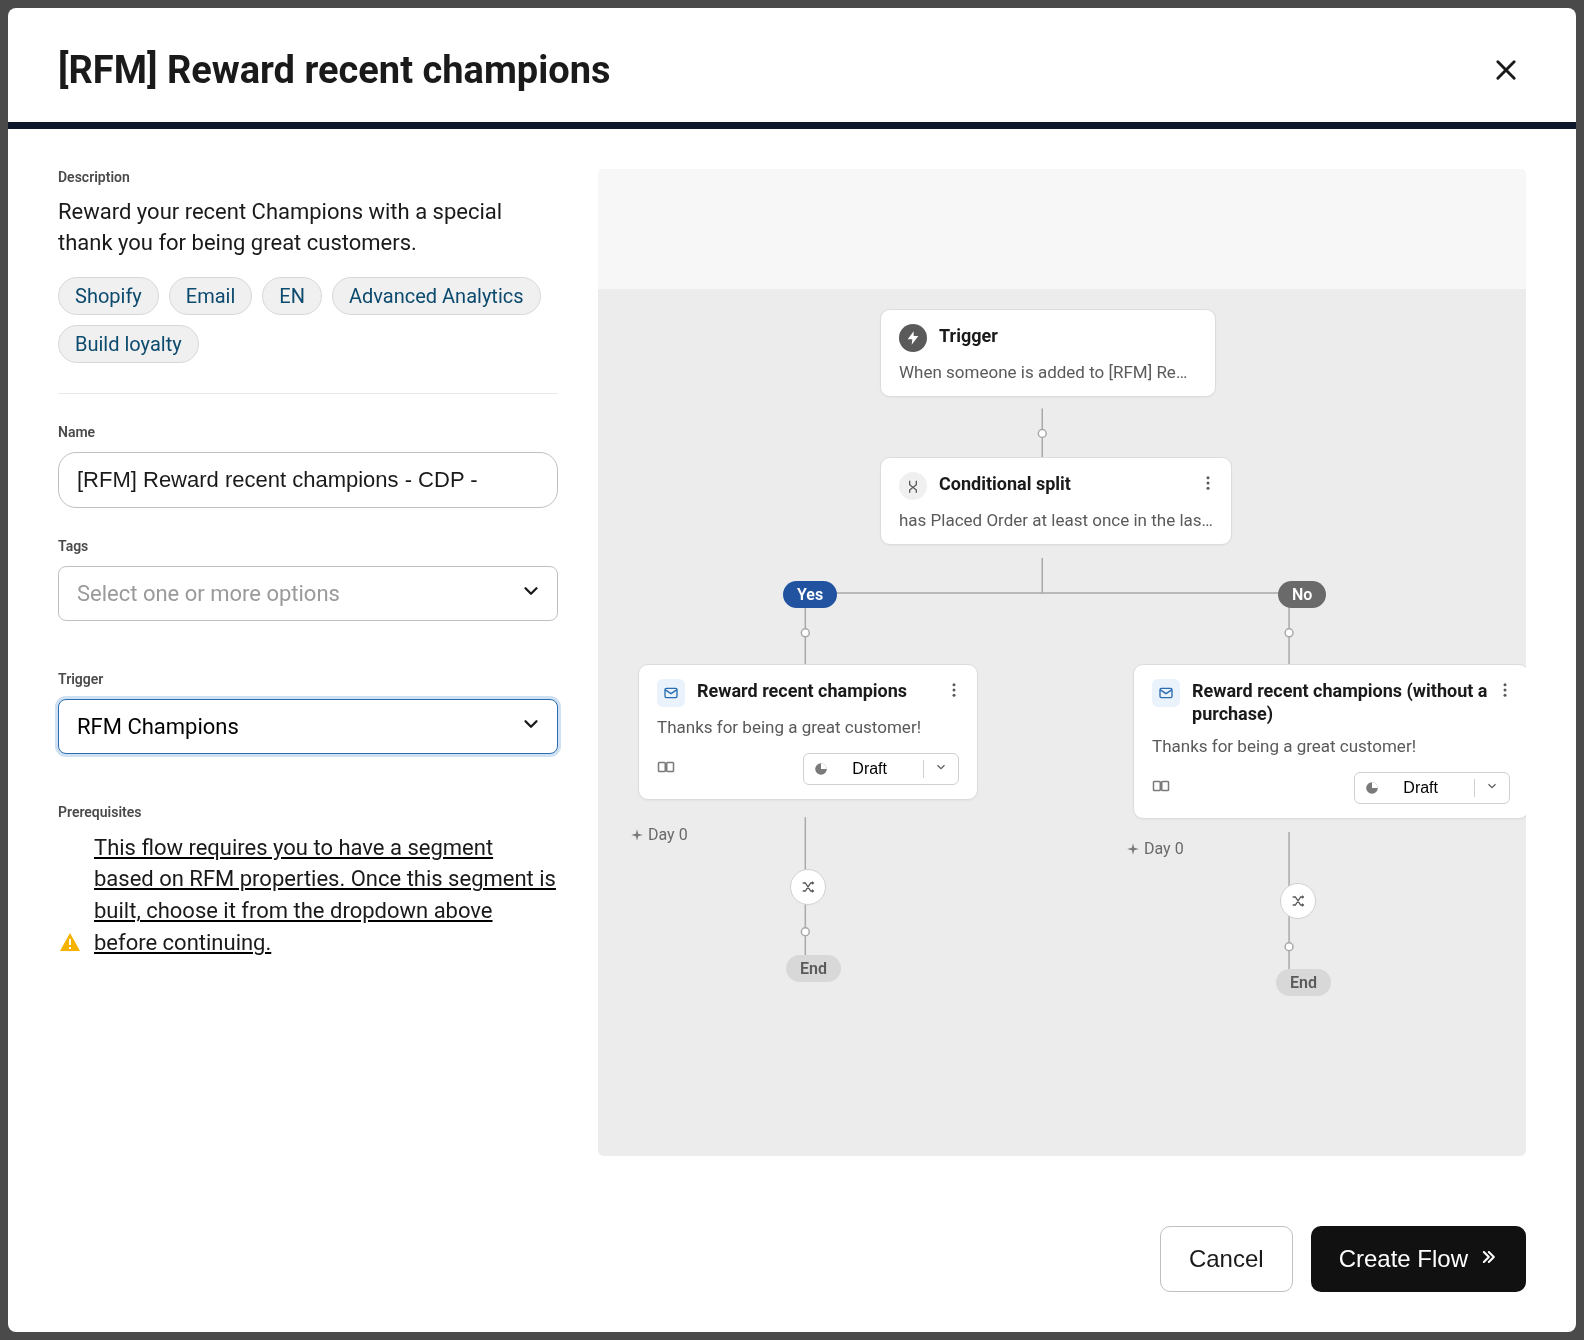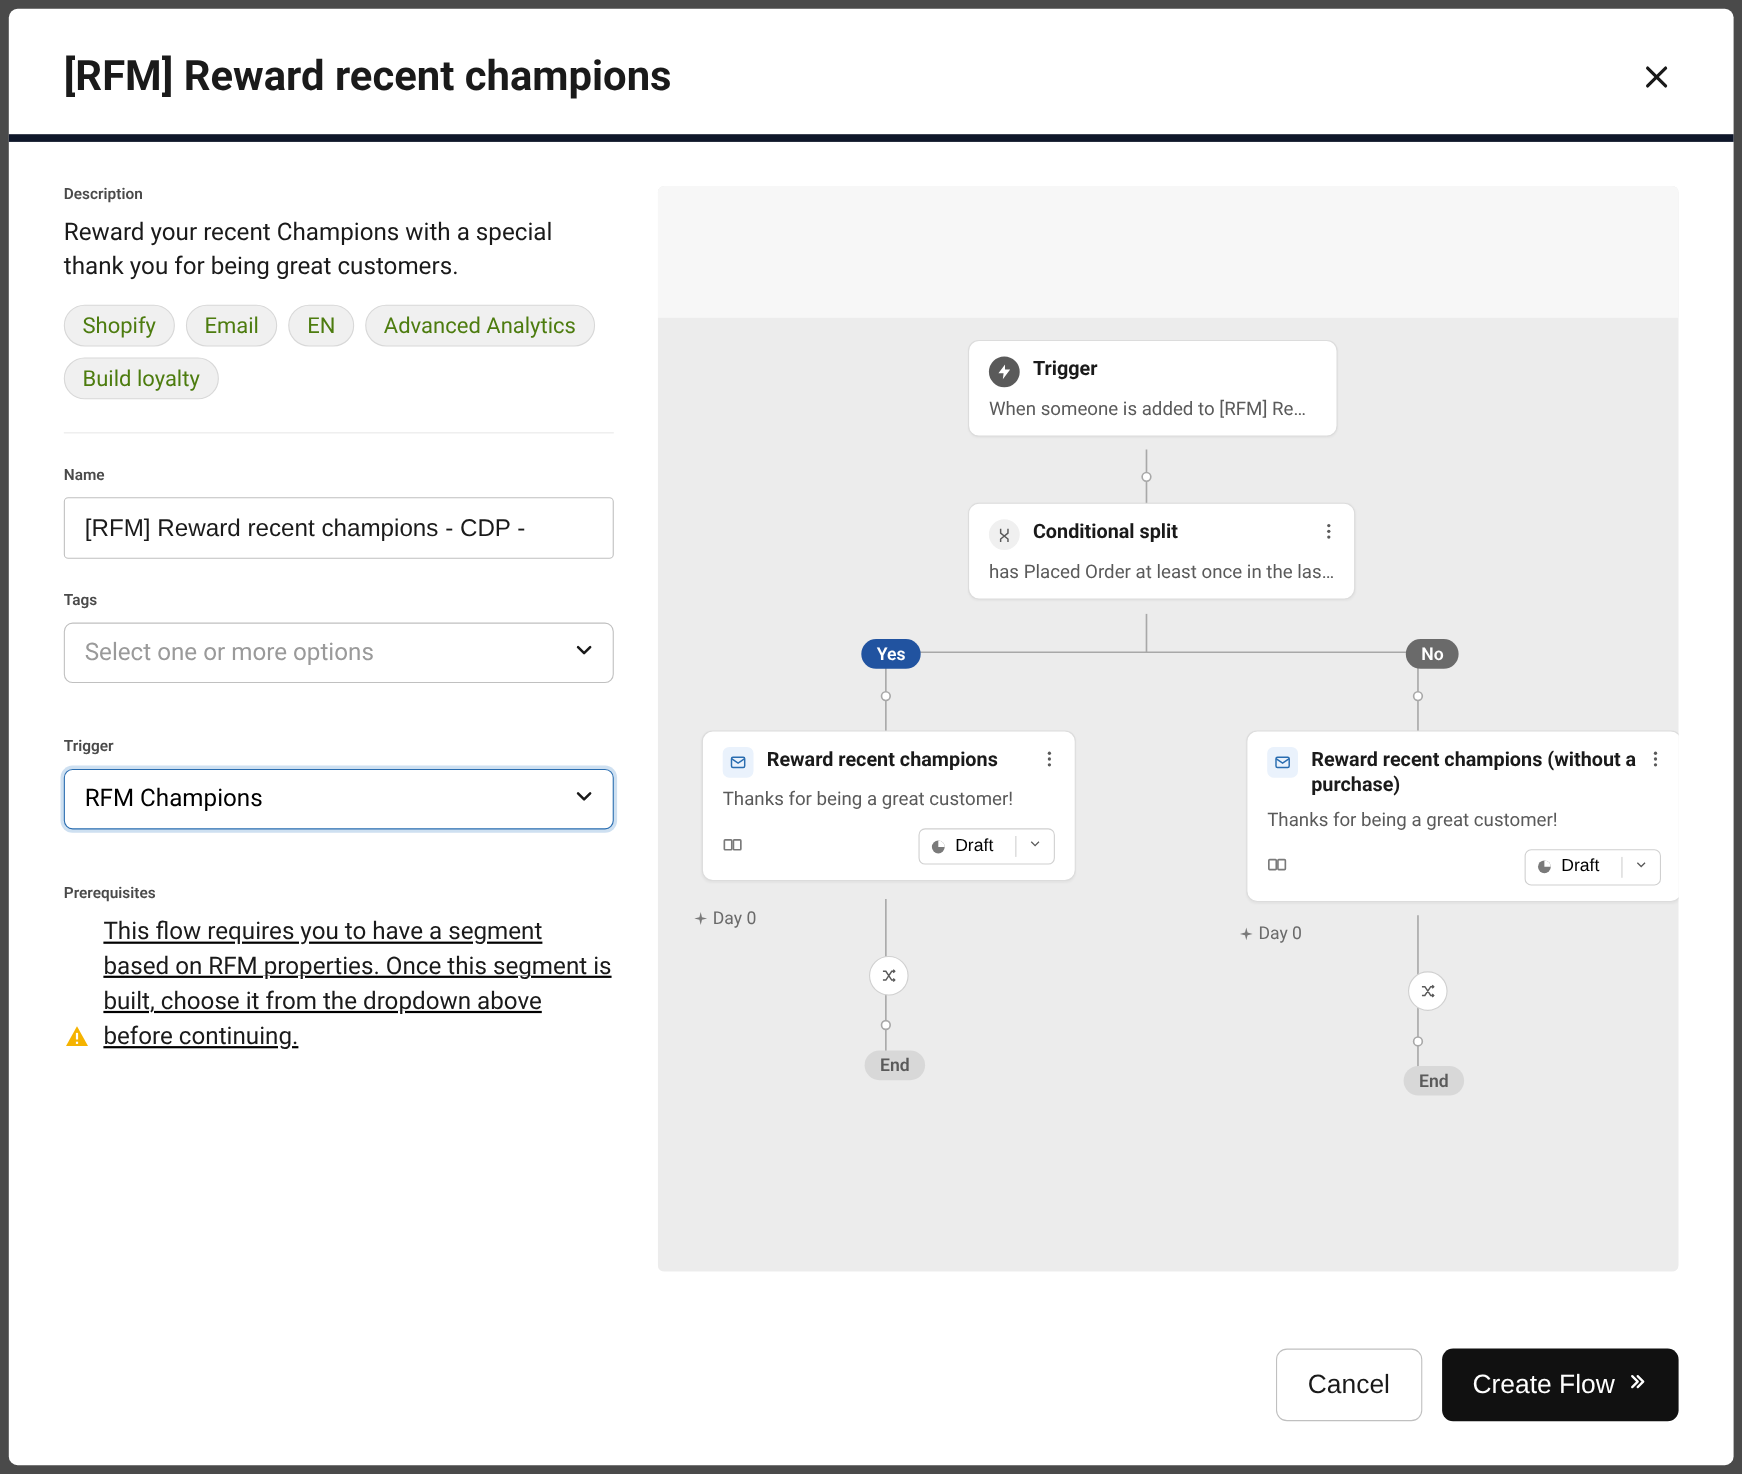--- a/index.html
+++ b/index.html
@@ -80,27 +80,27 @@
       gap: 10px;
       padding-bottom: 30px;
       border-bottom: 1px solid #e8e8e8;
     }
     .tag-chip {
       padding: 6px 16px;
       background: #f0f0f0;
       border: 1px solid #d8d8d8;
       border-radius: 20px;
       font-size: 20px;
-      color: #4d7c0f;
+      color: #0c4a6e;
     }
     .text-input {
       width: 100%;
       padding: 14px 18px;
       border: 1px solid #c0c0c0;
-      border-radius: 4px;
+      border-radius: 18px;
       font-size: 22px;
       color: #1a1a1a;
       background: #fff;
     }
     .select-wrap {
       position: relative;
       width: 100%;
     }
     .select-input {
       width: 100%;
@@ -214,21 +214,21 @@
     }
     .node-footer {
       display: flex;
       align-items: center;
       justify-content: space-between;
       margin-top: 16px;
     }
     .draft-btn {
       display: flex;
       align-items: center;
-      gap: 8px;
+      gap: 24px;
       border: 1px solid #d0d0d0;
       border-radius: 6px;
       padding: 6px 10px;
       font-size: 16px;
       background: #fff;
       cursor: pointer;
     }
     .draft-btn .chev {
       margin-left: 12px;
       border-left: 1px solid #d0d0d0;

